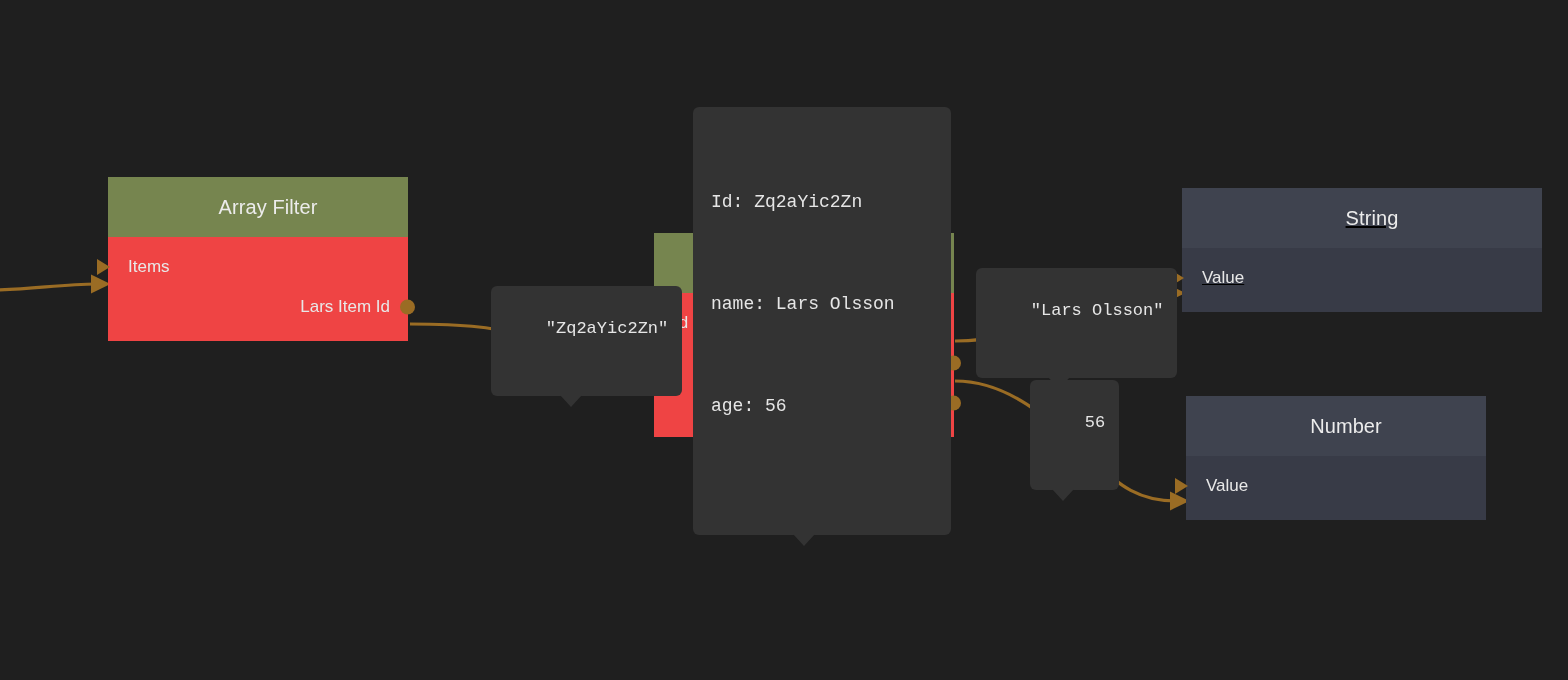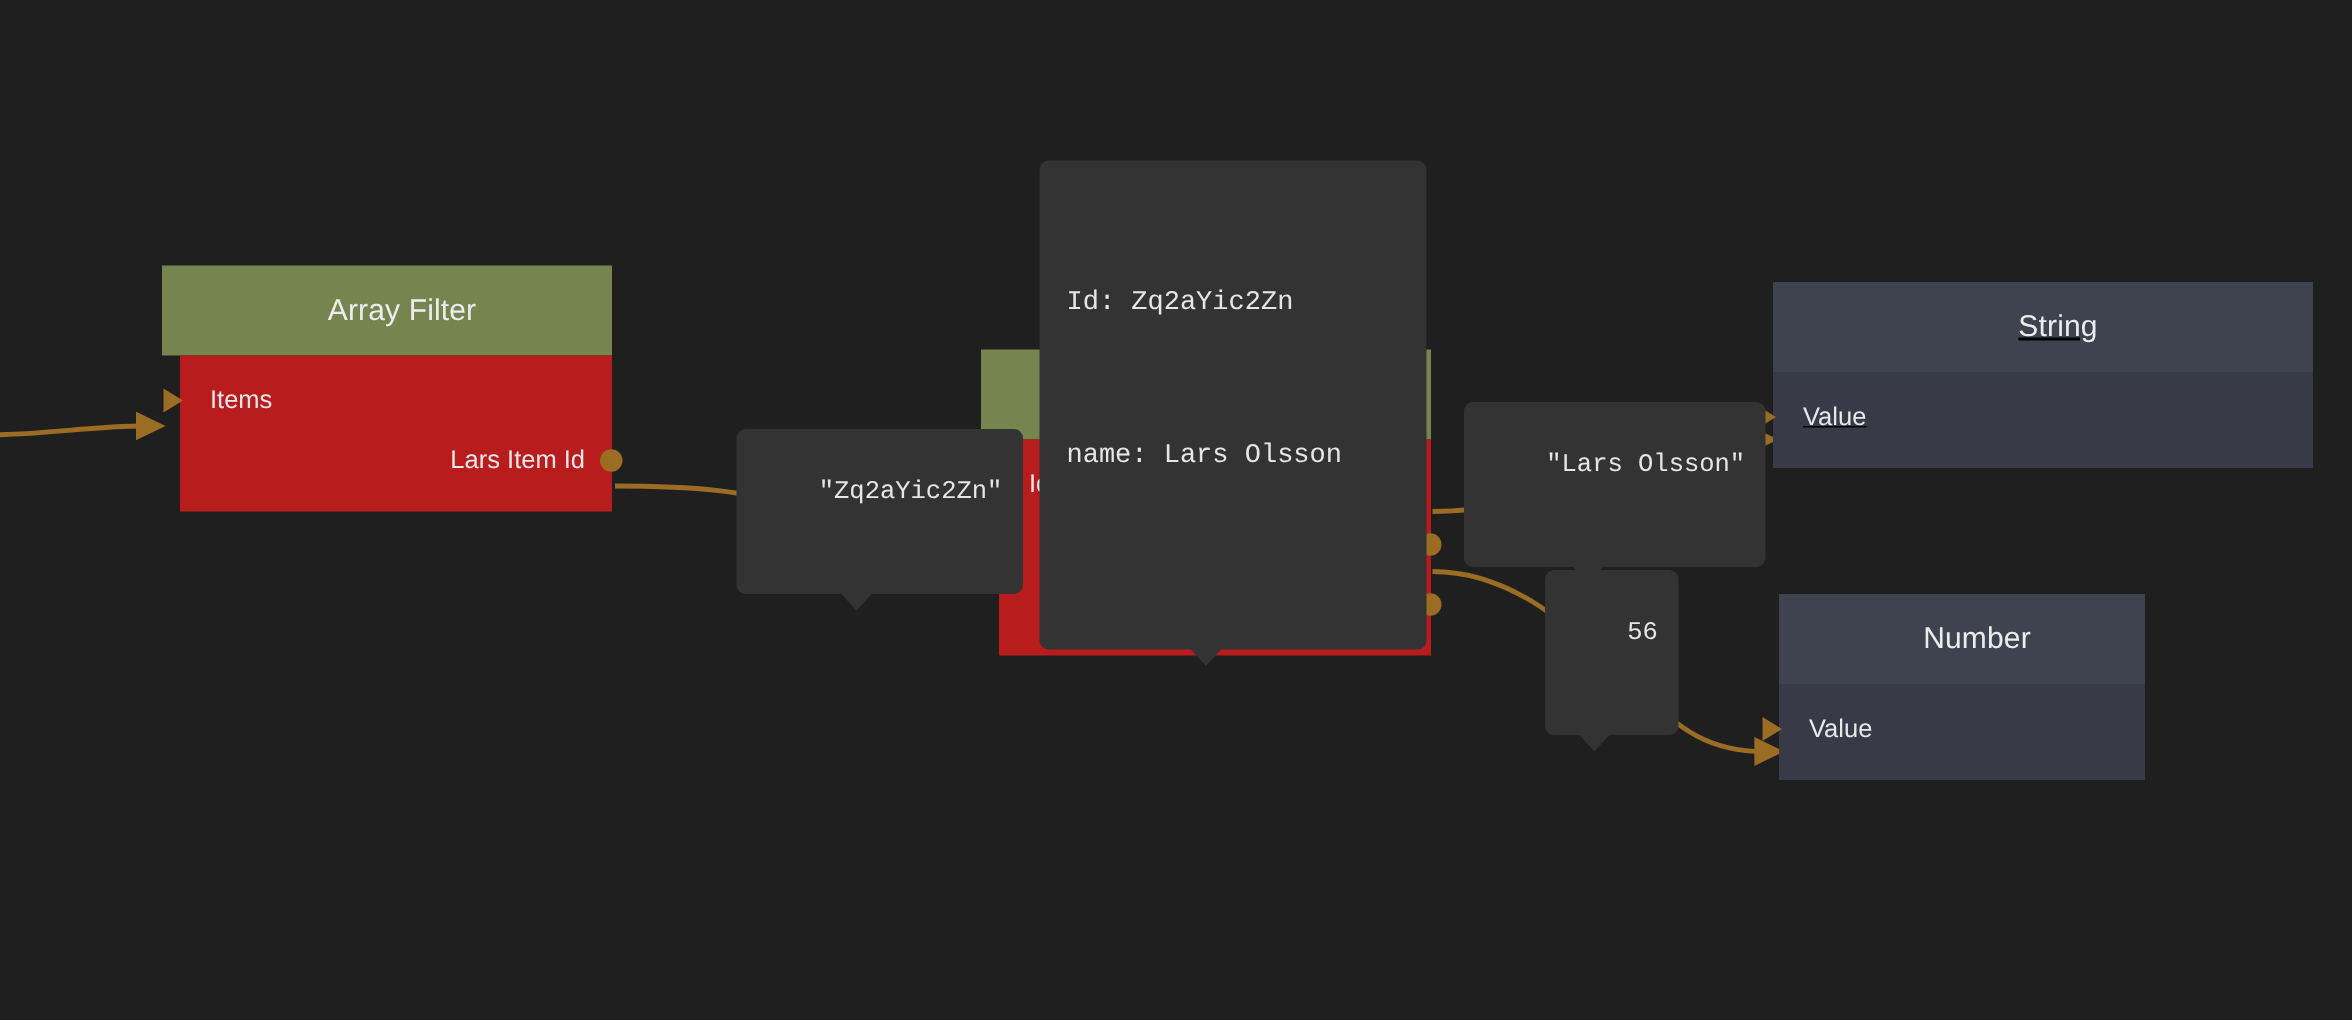--- a/index.html
+++ b/index.html
@@ -40,21 +40,21 @@
     font-size: 20px;
     letter-spacing: 0.1px;
     justify-content: center;
   }
   .node-body {
     box-sizing: border-box;
     position: relative;
     padding: 10px 0 14px 0;
   }
   .node.green .node-header { background: #76854f; }
-  .node.green .node-body   { background: #b91c1c; margin-left: 12px; }
+  .node.green .node-body   { background: #ef4444; }
   .node.slate .node-header { background: #3f434f; }
   .node.slate .node-body   { background: #383b47; }
 
   .port-row {
     position: relative;
     height: 40px;
     display: flex;
     align-items: center;
     color: #e8e8e8;
     font-size: 17px;
@@ -171,35 +171,36 @@
       <span>String</span>
     </div>
     <div class="node-body">
       <div class="port-row in">
         <span class="port-arrow"></span>
         <span>Value</span>
       </div>
     </div>
   </div>
 
-  <div class="node slate" style="left:1186px; top:396px; width:244px;">
+  <div class="node slate" style="left:1186px; top:396px; width:300px;">
     <div class="node-header">
       <span>Number</span>
     </div>
     <div class="node-body">
       <div class="port-row in">
         <span class="port-arrow"></span>
         <span>Value</span>
       </div>
     </div>
   </div>
 
   <div class="bubble big" style="left:693px; top:107px; width:222px;">
     <div>Id: Zq2aYic2Zn</div>
     <div>name: Lars Olsson</div>
+    <div>age: 56</div>
     <span class="tail" style="left:100px;"></span>
   </div>
 
   <div class="bubble small" style="left:491px; top:286px;">
     <span>"Zq2aYic2Zn"</span>
     <span class="tail" style="left:69px;"></span>
   </div>
 
   <div class="bubble small" style="left:976px; top:268px;">
     <span>"Lars Olsson"</span>

